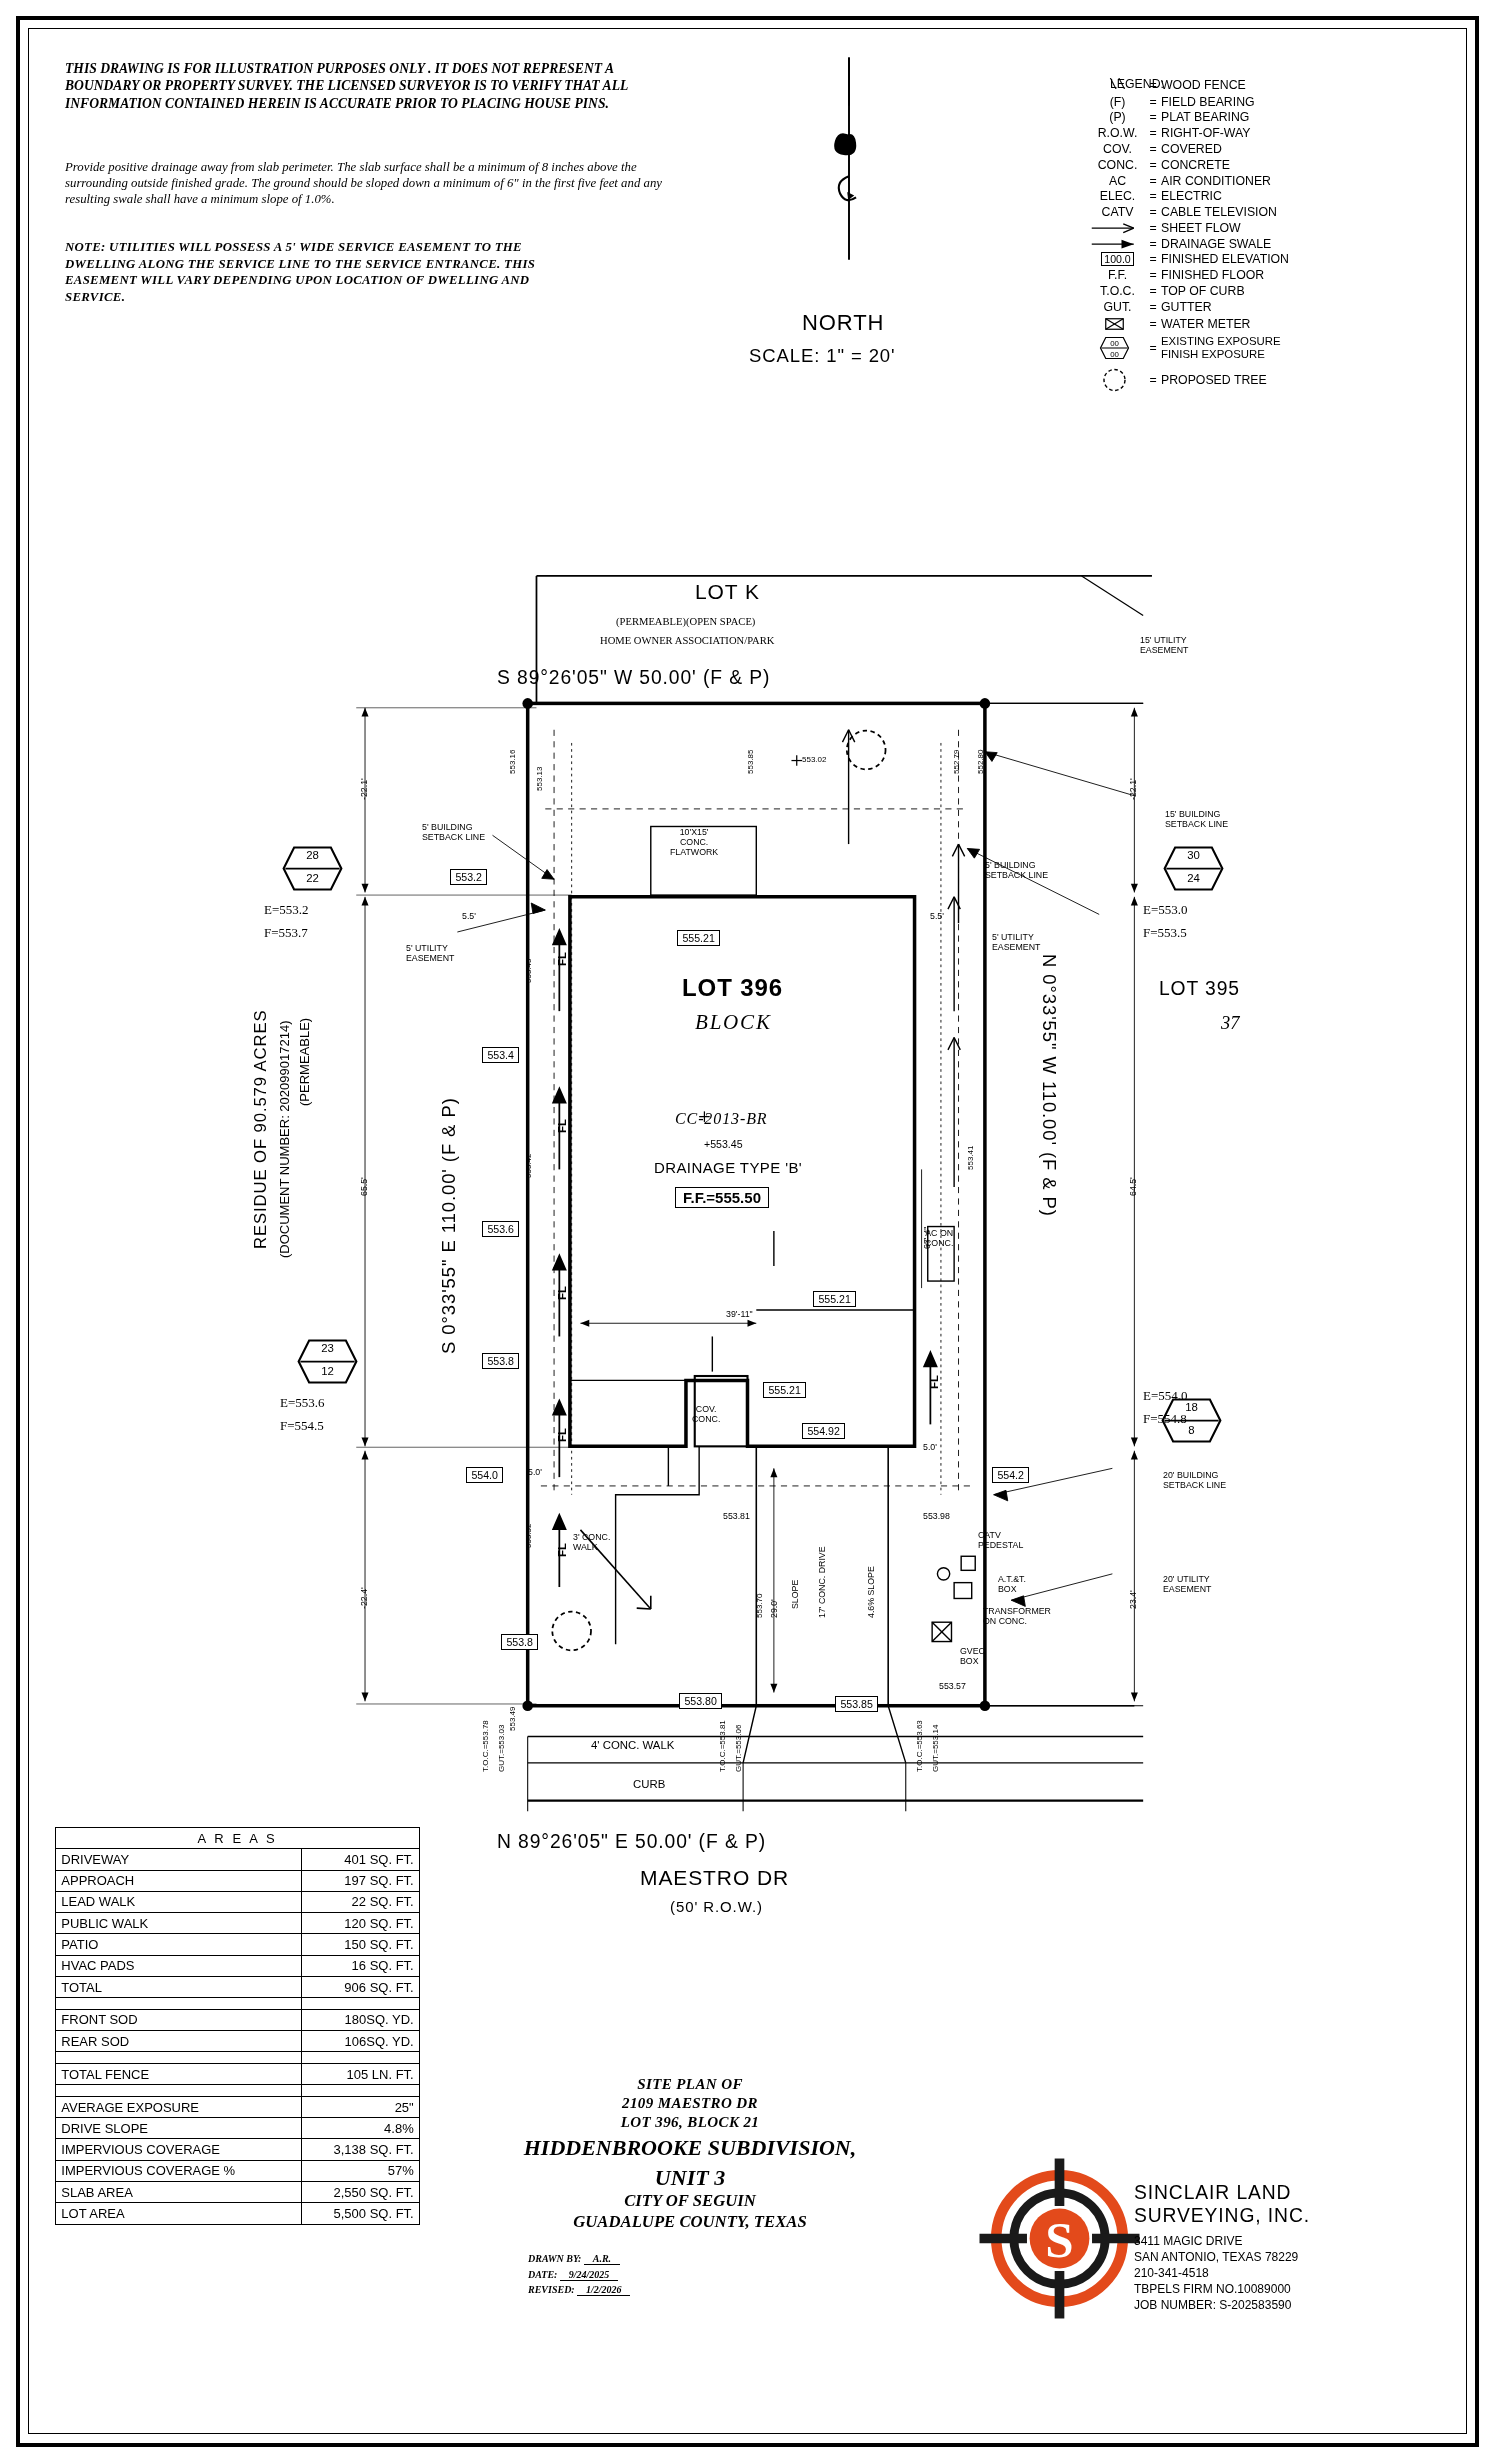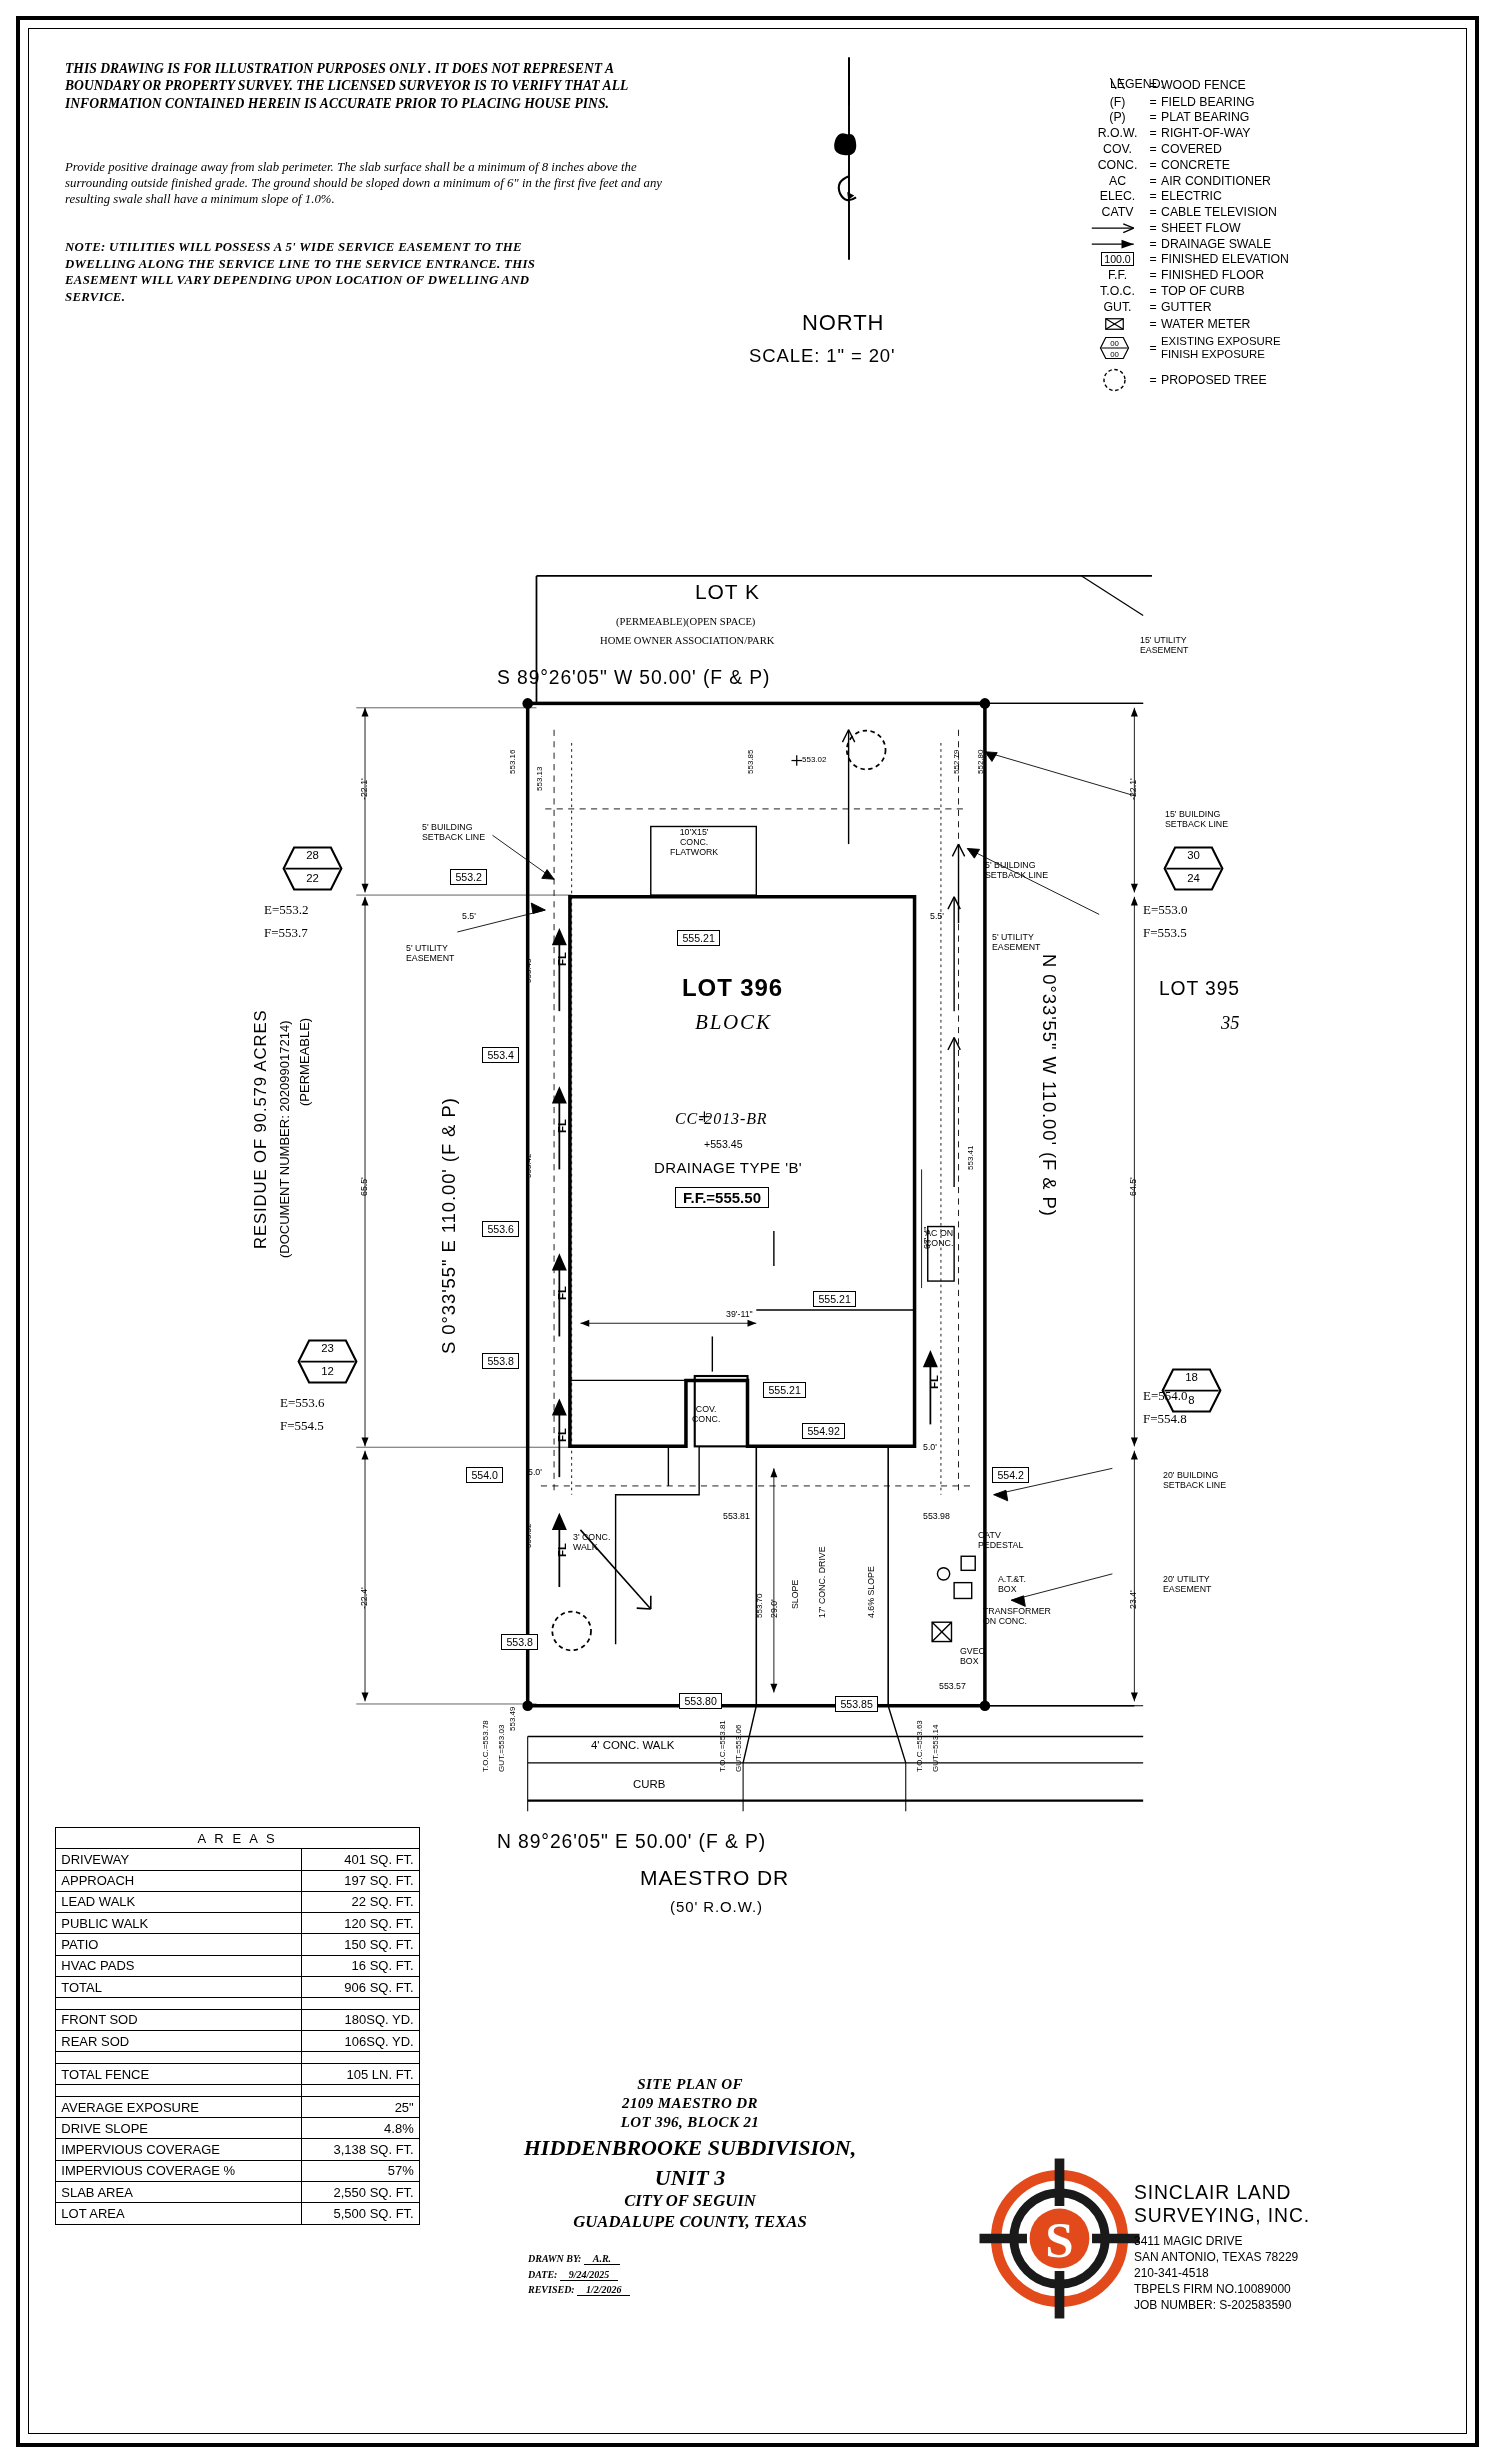--- a/index.html
+++ b/index.html
@@ -370,21 +370,21 @@
   <div class="abs" style="left:675px;top:1110px;font-size:16px;font-family:'Liberation Serif',serif;font-style:italic;letter-spacing:0.9px;">CC-2013-BR</div>
   <div class="abs tiny" style="left:704px;top:1138px;font-size:10.6px;">+553.45</div>
   <div class="abs" style="left:654px;top:1159px;font-size:15px;font-family:'Liberation Sans',sans-serif;letter-spacing:0.4px;">DRAINAGE TYPE 'B'</div>
   <div class="abs" style="left:675px;top:1187px;border:1.8px solid #000;padding:0.9px 7px;font-size:15px;font-weight:bold;font-family:'Liberation Sans',sans-serif;">F.F.=555.50</div>
 
   <div class="abs rot90" style="left:251px;top:1249px;font-size:16.7px;letter-spacing:0.9px;">RESIDUE OF 90.579 ACRES</div>
   <div class="abs rot90" style="left:277px;top:1258px;font-size:13px;">(DOCUMENT NUMBER: 202099017214)</div>
   <div class="abs rot90" style="left:297px;top:1106px;font-size:13px;">(PERMEABLE)</div>
 
   <div class="abs bigtxt" style="left:1159px;top:978px;font-size:19.3px;">LOT 395</div>
-  <div class="abs" style="left:1221px;top:1013px;font-size:18.5px;font-family:'Liberation Serif',serif;font-style:italic;">35</div>
+  <div class="abs" style="left:1221px;top:1013px;font-size:18.5px;font-family:'Liberation Serif',serif;font-style:italic;">37</div>
 
   <div class="abs tiny" style="left:1140px;top:635px;line-height:1.15;">15' UTILITY<br>EASEMENT</div>
   <div class="abs tiny" style="left:1165px;top:809px;line-height:1.15;">15' BUILDING<br>SETBACK LINE</div>
   <div class="abs tiny" style="left:985px;top:860px;line-height:1.15;">5' BUILDING<br>SETBACK LINE</div>
   <div class="abs tiny" style="left:992px;top:932px;line-height:1.15;">5' UTILITY<br>EASEMENT</div>
   <div class="abs tiny" style="left:422px;top:822px;line-height:1.15;">5' BUILDING<br>SETBACK LINE</div>
   <div class="abs tiny" style="left:406px;top:943px;line-height:1.15;">5' UTILITY<br>EASEMENT</div>
   <div class="abs tiny" style="left:1163px;top:1470px;line-height:1.15;">20' BUILDING<br>SETBACK LINE</div>
   <div class="abs tiny" style="left:1163px;top:1574px;line-height:1.15;">20' UTILITY<br>EASEMENT</div>
 
@@ -484,21 +484,21 @@
     <svg width="65" height="49" viewBox="0 0 74 56">
       <polygon points="16,4 58,4 70,28 58,52 16,52 4,28" fill="#fff" stroke="#000" stroke-width="2.4"></polygon>
       <line x1="6" y1="28" x2="68" y2="28" stroke="#000" stroke-width="2"></line>
     </svg>
     <div class="hex abs" style="left:0;top:5.3px;width:65px;">30</div>
     <div class="hex abs" style="left:0;top:28px;width:65px;">24</div>
   </div>
   <div class="abs lbl" style="left:1143px;top:902px;font-size:13px;">E=553.0</div>
   <div class="abs lbl" style="left:1143px;top:925px;font-size:13px;">F=553.5</div>
 
-  <div class="abs" style="left:1159px;top:1366px;">
+  <div class="abs" style="left:1159px;top:1396px;">
     <svg width="65" height="49" viewBox="0 0 74 56">
       <polygon points="16,4 58,4 70,28 58,52 16,52 4,28" fill="#fff" stroke="#000" stroke-width="2.4"></polygon>
       <line x1="6" y1="28" x2="68" y2="28" stroke="#000" stroke-width="2"></line>
     </svg>
     <div class="hex abs" style="left:0;top:5.3px;width:65px;">18</div>
     <div class="hex abs" style="left:0;top:28px;width:65px;">8</div>
   </div>
   <div class="abs lbl" style="left:1143px;top:1388px;font-size:13px;">E=554.0</div>
   <div class="abs lbl" style="left:1143px;top:1411px;font-size:13px;">F=554.8</div>
 

